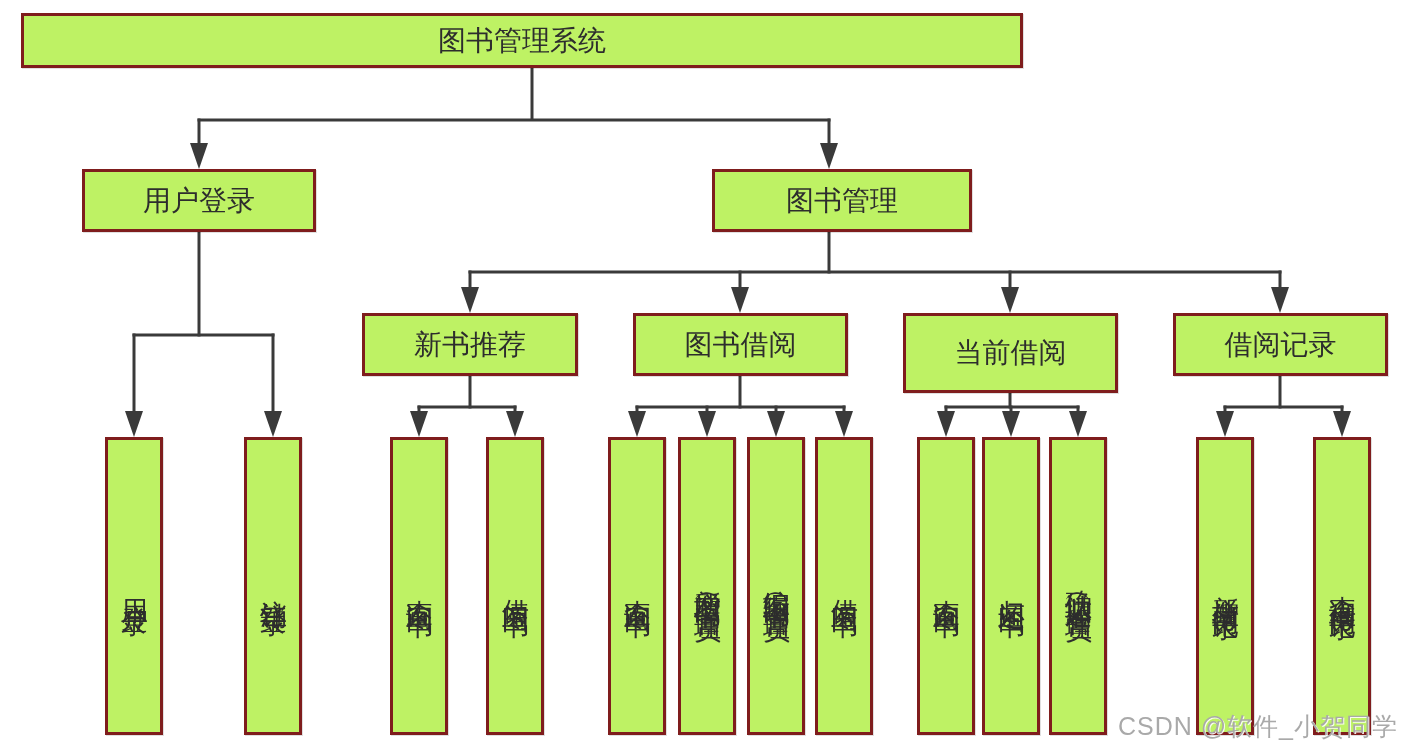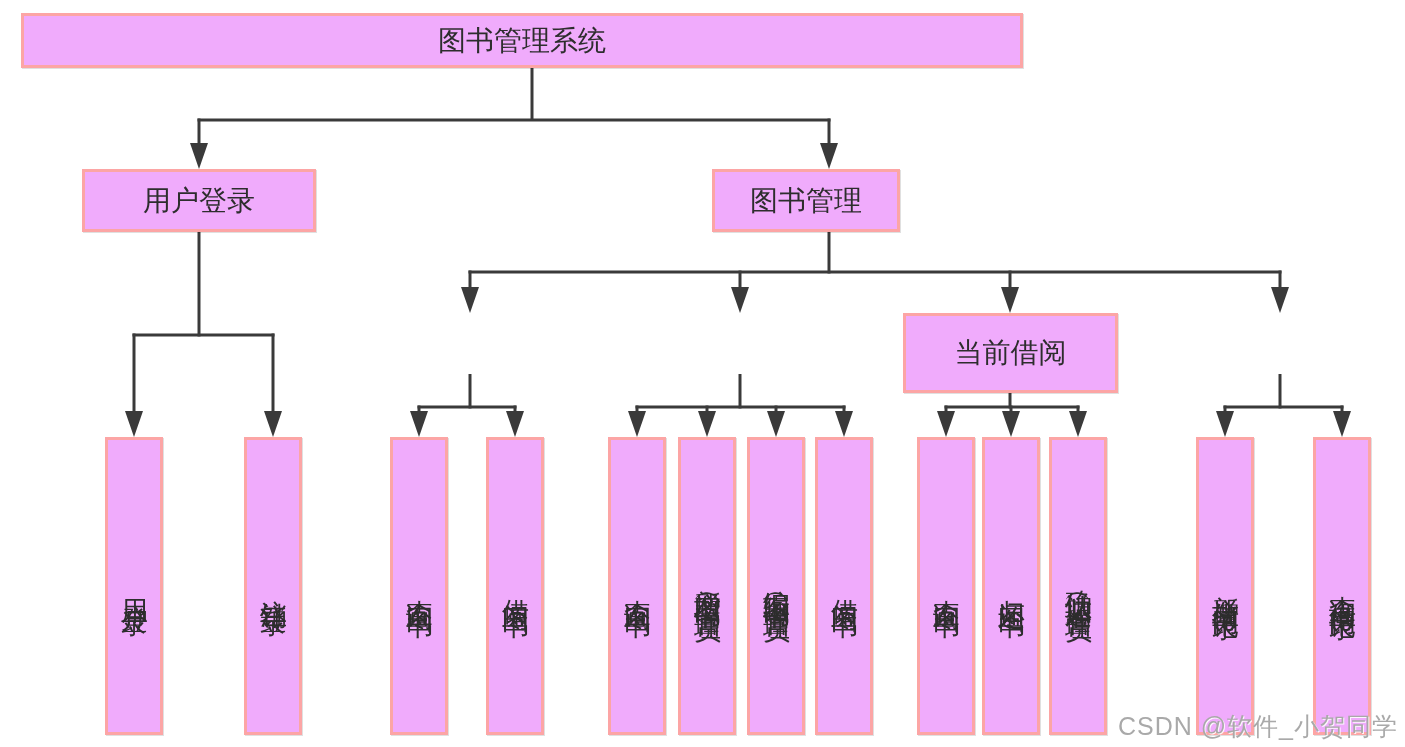--- a/index.html
+++ b/index.html
@@ -7,22 +7,22 @@
     position:relative;
     width:1405px;height:747px;
     background:#ffffff;
     font-family:"Liberation Sans", sans-serif;
     overflow:hidden;
   }
   .wires{position:absolute;left:0;top:0;}
   .box{
     position:absolute;
     box-sizing:border-box;
-    border:3px solid #fca5a5;
-    background:#f0abfc;
+    border:3px solid #7f1d1d;
+    background:#bef264;
     display:flex;align-items:center;justify-content:center;
     color:#2d2d2d;
     font-size:28px;
     white-space:nowrap;
     box-shadow:1px 1px 0 rgba(0,0,0,0.12);
   }
   .leaf{
     font-size:27px;
   }
   .leaf .vtext{
@@ -116,26 +116,35 @@
     </g>
   </svg>
 
   <div class="box" style="left:21px;top:13px;width:1002px;height:55px;">
     <span>图书管理系统</span>
   </div>
 
   <div class="box" style="left:82px;top:169px;width:234px;height:63px;">
     <span>用户登录</span>
   </div>
-  <div class="box" style="left:712px;top:169px;width:188px;height:63px;">
+  <div class="box" style="left:712px;top:169px;width:260px;height:63px;">
     <span>图书管理</span>
   </div>
 
+  <div class="box" style="left:362px;top:313px;width:216px;height:63px;">
+    <span>新书推荐</span>
+  </div>
+  <div class="box" style="left:633px;top:313px;width:215px;height:63px;">
+    <span>图书借阅</span>
+  </div>
   <div class="box" style="left:903px;top:313px;width:215px;height:80px;">
     <span>当前借阅</span>
+  </div>
+  <div class="box" style="left:1173px;top:313px;width:215px;height:63px;">
+    <span>借阅记录</span>
   </div>
 
   <div class="box leaf" style="left:105px;top:437px;width:58px;height:298px;">
     <span class="vtext">用户登录</span>
   </div>
   <div class="box leaf" style="left:244px;top:437px;width:58px;height:298px;">
     <span class="vtext">注销登录</span>
   </div>
 
   <div class="box leaf" style="left:390px;top:437px;width:58px;height:298px;">

